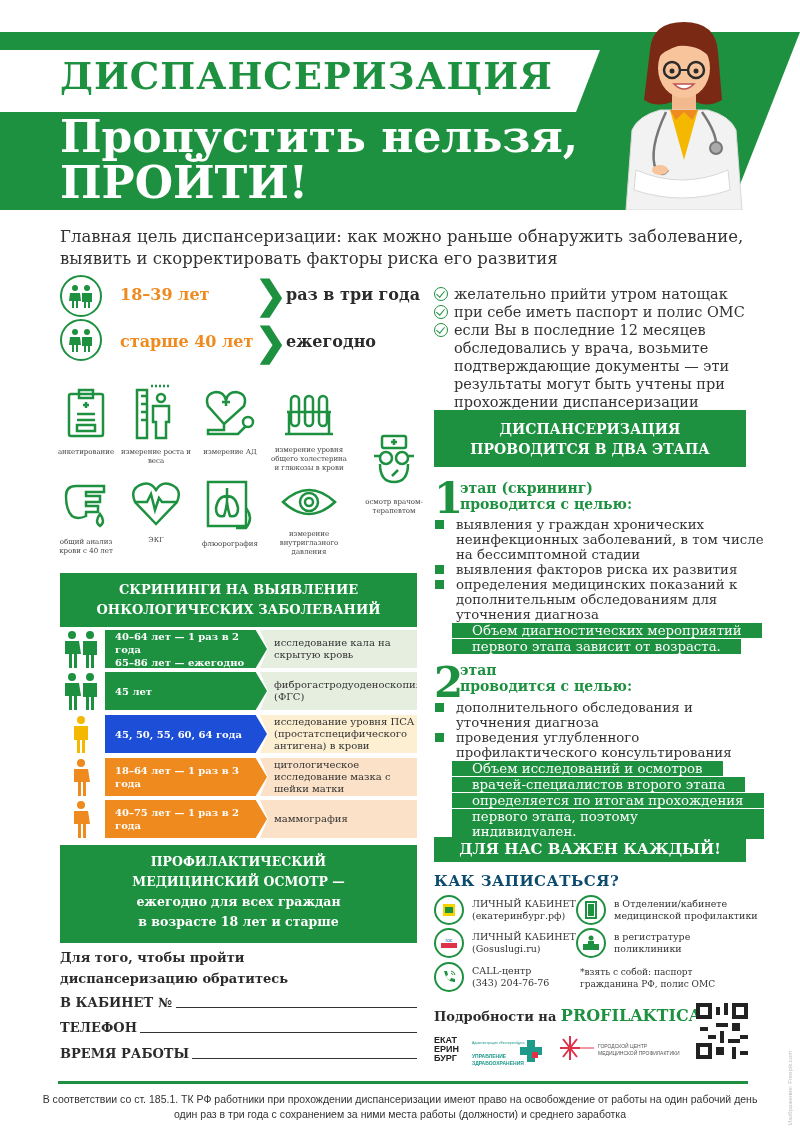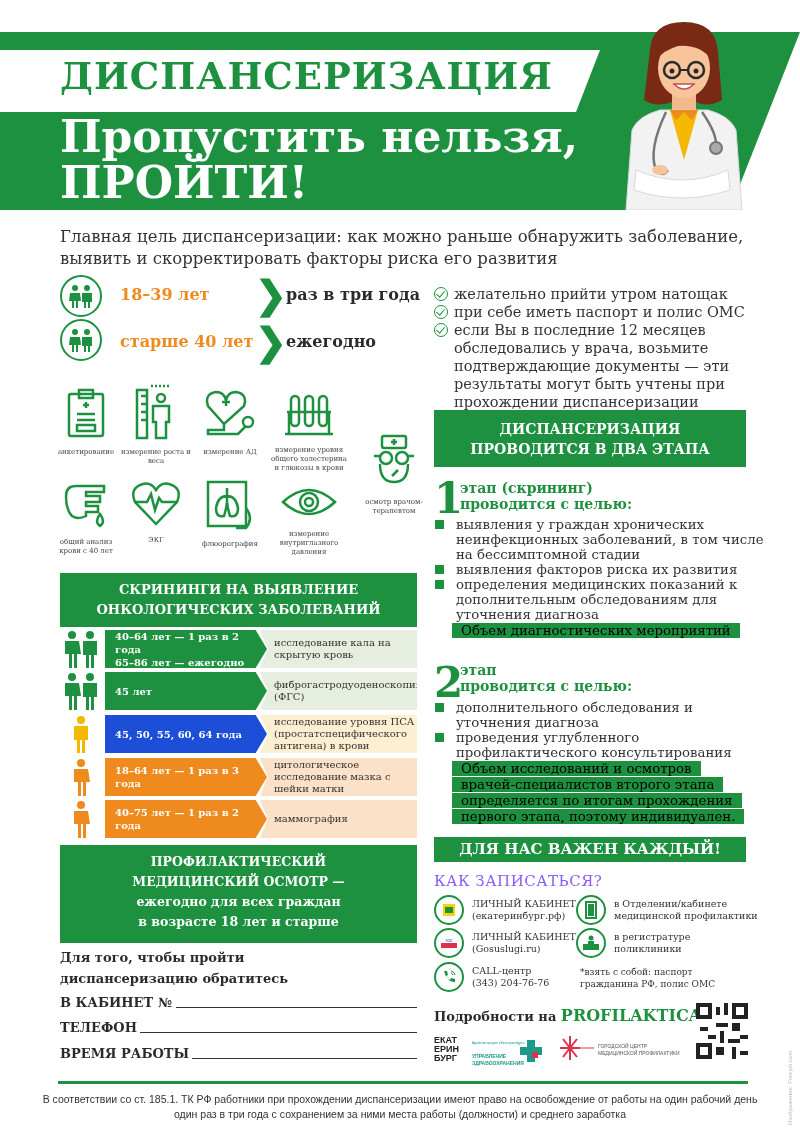--- a/index.html
+++ b/index.html
@@ -56,24 +56,24 @@
   .scr-desc { position: absolute; left: 200px; top: 0; width: 157px; height: 38px; font-size: 10px; line-height: 12px; color: #333;
     display: flex; flex-direction: column; justify-content: center; padding-left: 14px;
     clip-path: polygon(0 0, 100% 0, 100% 100%, 0 100%, 5% 50%); }
 
   
   .stage-num { position: absolute; font-size: 42px; font-weight: bold; color: #1e9140; line-height: 1; }
   .stage-head { position: absolute; font-size: 14px; font-weight: bold; color: #1e9140; line-height: 16px; }
   .stage-list { position: absolute; left: 434px; width: 330px; font-size: 13.3px; line-height: 15px; color: #333; }
   .stage-item { position: relative; padding-left: 22px; }
   .sq { position: absolute; left: 1px; top: 3px; width: 9px; height: 9px; background: #1e9140; }
-  .hl { display: inline-block; background: #1e9140; color: #000000; padding: 0 9px; margin-left: 18px; margin-top: 1px; line-height: 15px; }
-
-  
-  .reg-title { position: absolute; left: 434px; top: 872px; font-size: 15px; font-weight: normal; color: #8b5cf6; letter-spacing: 0.5px; }
+  .hl { display: inline-block; background: #1e9140; color: #ffffff; padding: 0 20px; margin-left: 18px; margin-top: 1px; line-height: 15px; }
+
+  
+  .reg-title { position: absolute; left: 434px; top: 872px; font-size: 15px; font-weight: bold; color: #0c4a6e; letter-spacing: 0.5px; }
   .reg-item { position: absolute; display: flex; align-items: center; font-size: 9.5px; line-height: 12px; color: #333; }
   .reg-circle { width: 30px; height: 30px; border: 2px solid #1e9140; border-radius: 50%; margin-right: 8px;
     display: flex; align-items: center; justify-content: center; flex-shrink: 0; background: #fff; }
 
   
   .form-line { position: absolute; left: 60px; font-size: 13px; font-weight: bold; color: #2b2b2b; white-space: nowrap; }
   .fill-line { position: absolute; height: 1px; background: #333; }
 
   .footer-rule { position: absolute; left: 58px; top: 1081px; width: 690px; height: 3px; background: #1e9140; }
   .footer-text { position: absolute; left: 40px; top: 1092px; width: 720px; text-align: center; font-family: "Liberation Sans", sans-serif;
@@ -329,20 +329,21 @@
 <div class="stage-head" style="left:460px;top:480px;">
   <div>этап (скрининг)</div>
   <div>проводится с целью:</div>
 </div>
 <div class="stage-list" style="top:517px;">
   <div class="stage-item"><span class="sq"></span><span>выявления у граждан хронических неинфекционных заболеваний, в том числе на бессимптомной стадии</span></div>
   <div class="stage-item"><span class="sq"></span><span>выявления факторов риска их развития</span></div>
   <div class="stage-item"><span class="sq"></span><span>определения медицинских показаний к дополнительным обследованиям для уточнения диагноза</span></div>
   <div>
     <span class="hl">Объем диагностических мероприятий</span><br>
+    <span class="hl">первого этапа зависит от возраста.</span>
   </div>
 </div>
 
 <div class="stage-num" style="left:434px;top:662px;">2</div>
 <div class="stage-head" style="left:460px;top:662px;">
   <div>этап</div>
   <div>проводится с целью:</div>
 </div>
 <div class="stage-list" style="top:700px;">
   <div class="stage-item"><span class="sq"></span><span>дополнительного обследования и уточнения диагноза</span></div>

